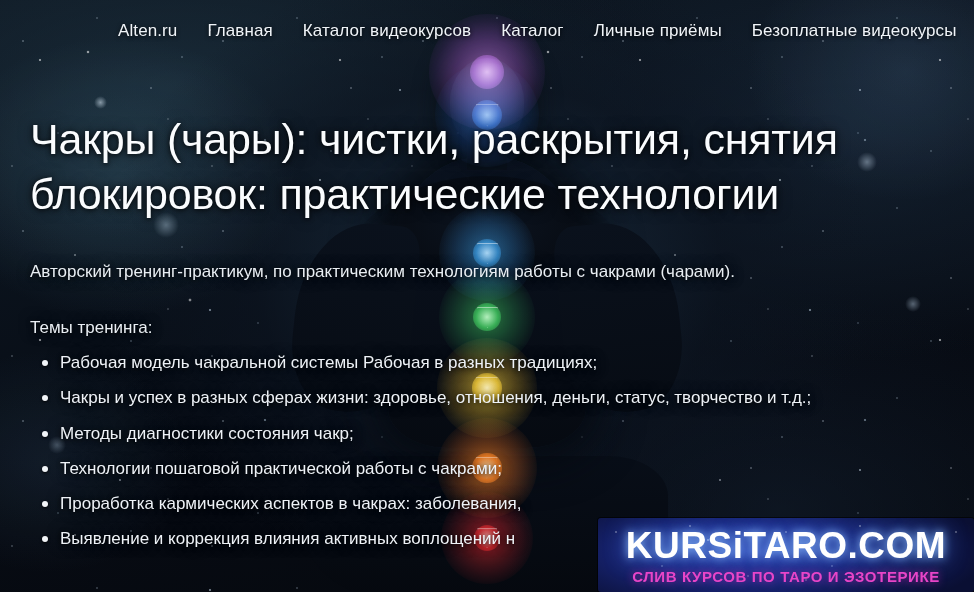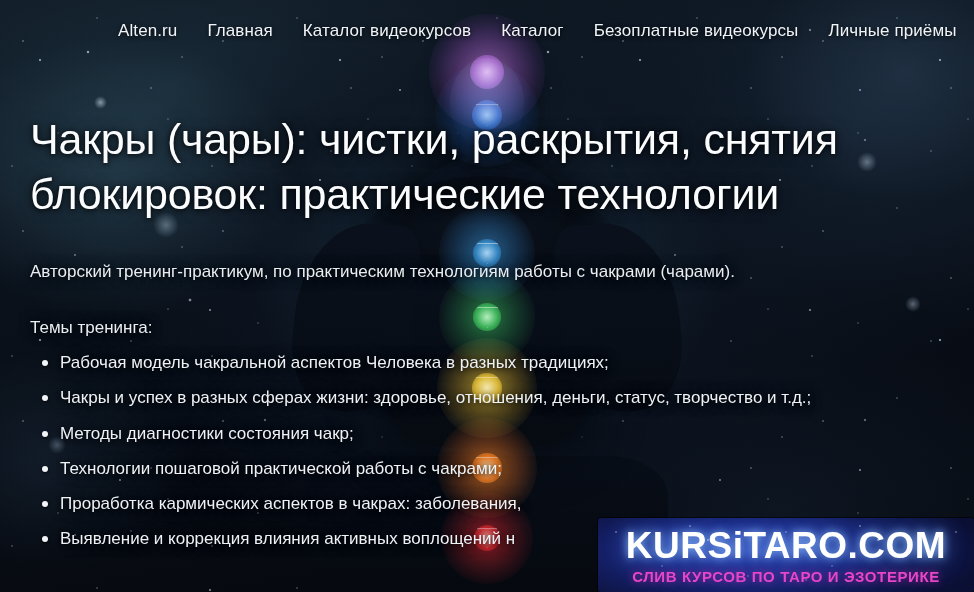--- a/index.html
+++ b/index.html
@@ -355,30 +355,30 @@
       <div class="core" style="background:radial-gradient(circle, rgba(255,178,170,.92) 0%, rgba(212,32,32,.88) 55%, rgba(122,14,14,0) 100%);"></div>
       <div class="glyph"></div>
     </div>
   </div>
 
   <nav class="nav">
     <a class="nav-item" href="#">Alten.ru</a>
     <a class="nav-item" href="#">Главная</a>
     <a class="nav-item" href="#">Каталог видеокурсов</a>
     <a class="nav-item" href="#">Каталог</a>
+    <a class="nav-item" href="#">Личные приёмы</a>
     <a class="nav-item" href="#">Безоплатные видеокурсы</a>
-    <a class="nav-item" href="#">Личные приёмы</a>
   </nav>
 
   <div class="content">
     <h1 class="title">Чакры (чары): чистки, раскрытия, снятия блокировок: практические технологии</h1>
     <div class="lead">Авторский тренинг-практикум, по практическим технологиям работы с чакрами (чарами).</div>
     <div class="topics-label">Темы тренинга:</div>
     <ul class="topics">
-      <li>Рабочая модель чакральной аспектов Человека в разных традициях;</li>
+      <li>Рабочая модель чакральной системы Рабочая в разных традициях;</li>
       <li>Чакры и успех в разных сферах жизни: здоровье, отношения, деньги, статус, творчество и т.д.;</li>
       <li>Методы диагностики состояния чакр;</li>
       <li>Технологии пошаговой практической работы с чакрами;</li>
       <li>Проработка кармических аспектов в чакрах: заболевания,</li>
       <li>Выявление и коррекция влияния активных воплощений н</li>
     </ul>
   </div>
 
   <div class="watermark">
     <div class="wm-stars"></div>

